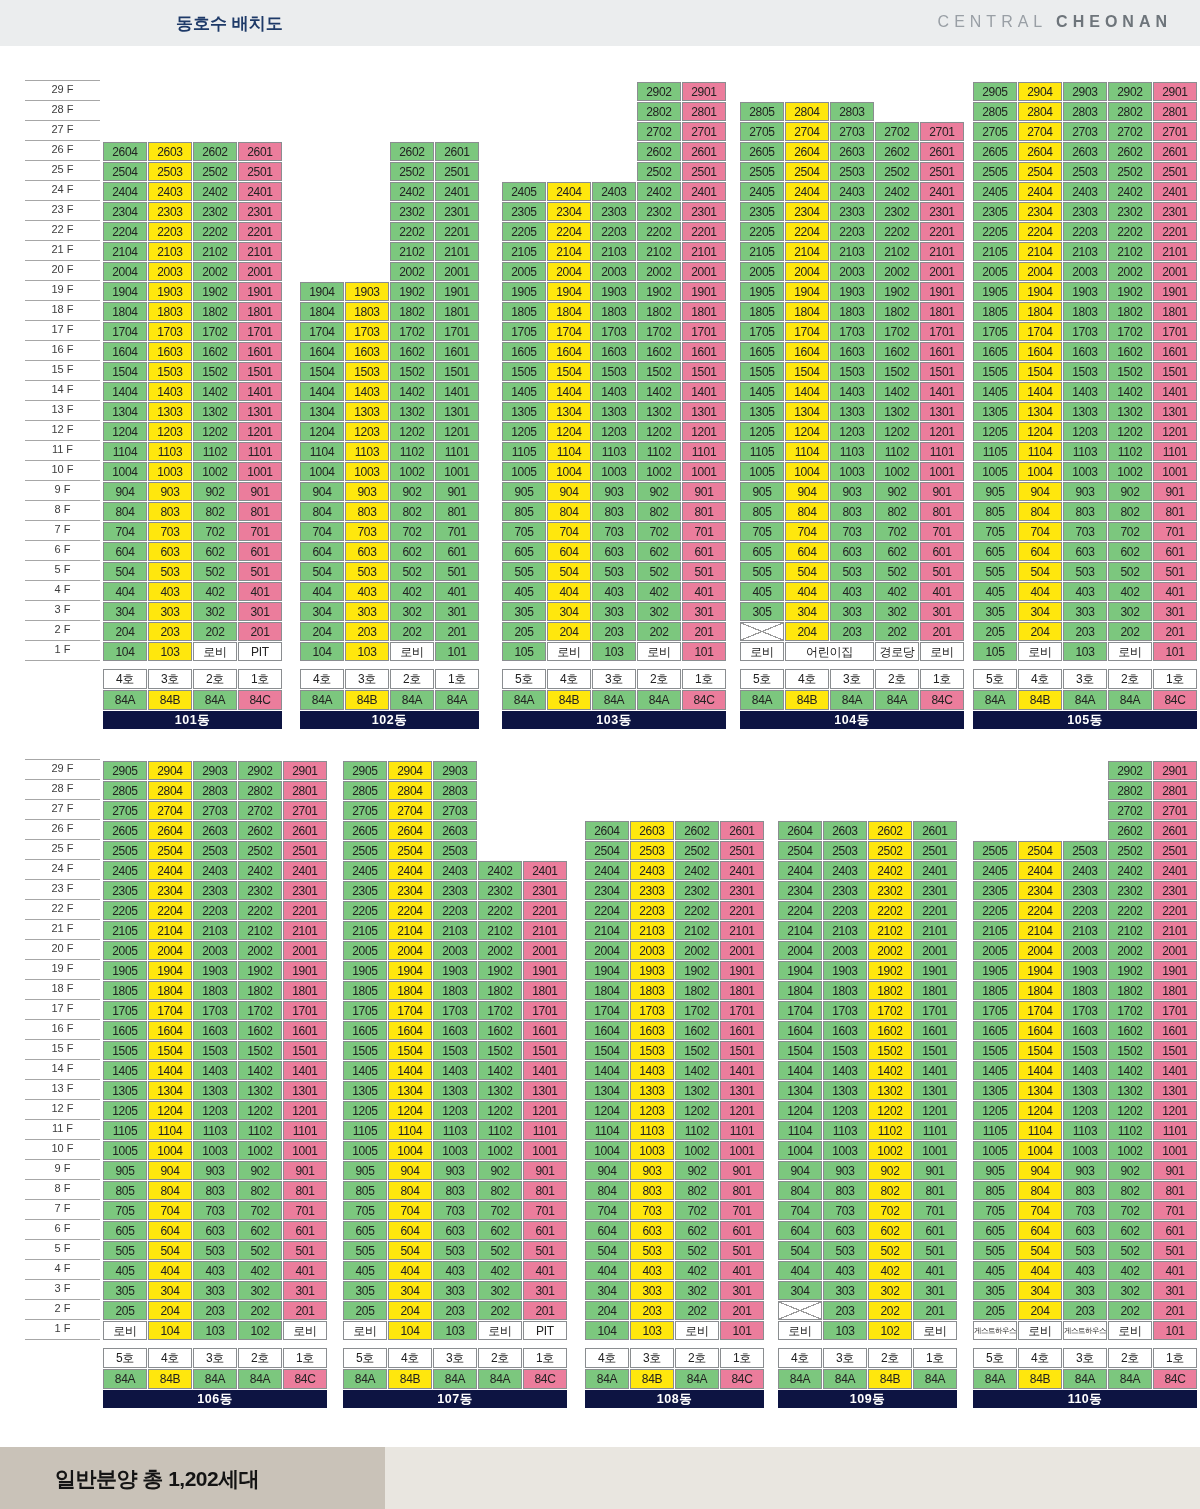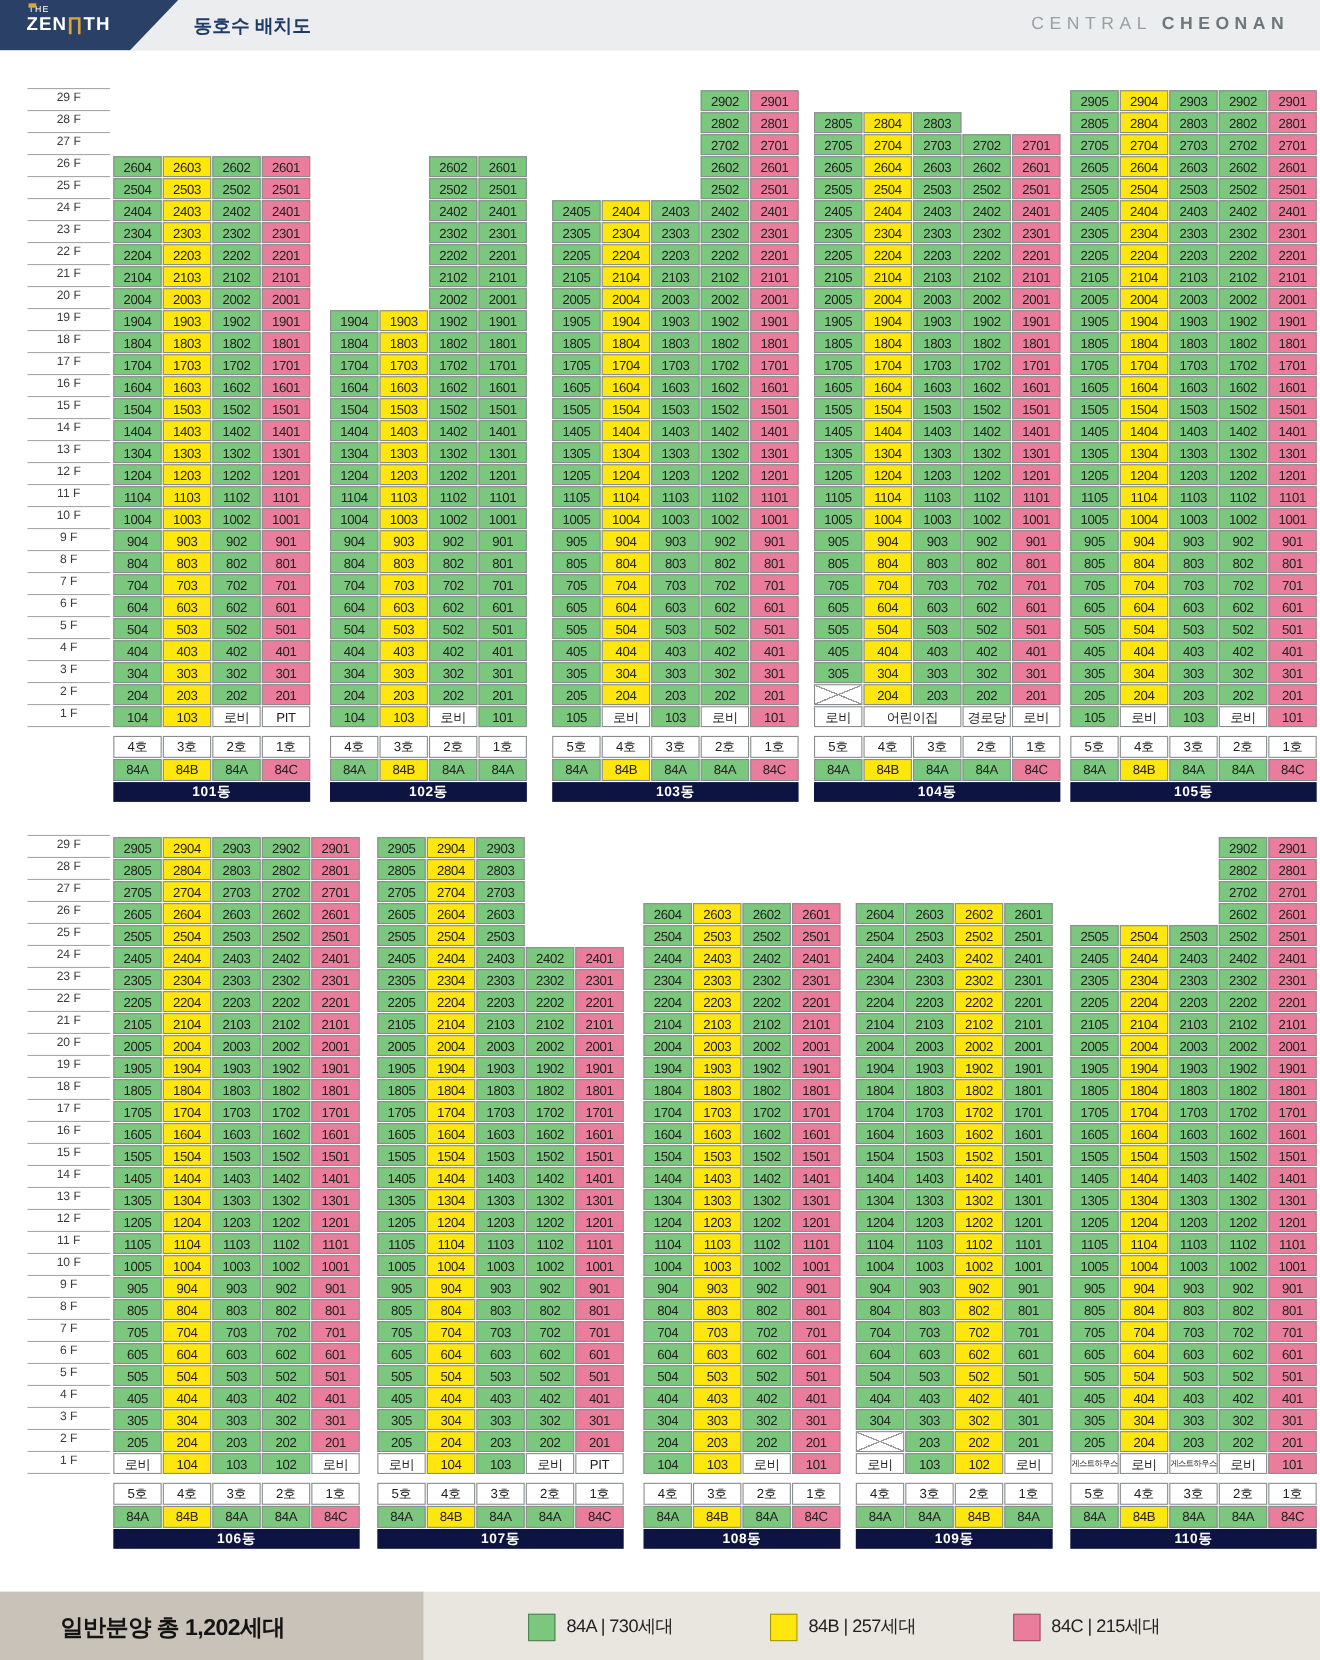--- a/index.html
+++ b/index.html
@@ -53,25 +53,20 @@
                padding-left:55px; font-size:21px; font-weight:bold; color:#141414; letter-spacing:-0.5px; }
   .legend { display:flex; gap:88px; margin-left:95px; align-items:center; }
   .legend-item { display:flex; align-items:center; gap:10px; }
   .swatch { width:25px; height:25px; border:1px solid rgba(0,0,0,0.35); }
   .legend-label { font-size:16.5px; color:#222; letter-spacing:-0.5px; }
 </style>
 </head>
 <body>
 
 <div class="header">
-  <div class="logo-wedge">
-    <span class="logo-flag"></span>
-    <span class="logo-the">THE</span>
-    <span class="logo-zenith"><span>ZEN</span><span class="logo-pillar">∏</span><span>TH</span></span>
-  </div>
   <div class="page-title">동호수 배치도</div>
   <div class="brand"><span>CENTRAL </span><b>CHEONAN</b></div>
 </div>
 
 <div class="section section-top">
     <div class="floors">
       <div class="floor-row">29 F</div>
       <div class="floor-row">28 F</div>
       <div class="floor-row">27 F</div>
       <div class="floor-row">26 F</div>
@@ -1613,27 +1608,13 @@
           <div class="cell" style="background: rgb(124, 199, 126);">84A</div>
           <div class="cell" style="background: rgb(235, 125, 156);">84C</div>
         </div>
         <div class="bar" style="background: rgb(13, 20, 66);">110동</div>
       </div>
     </div>
   </div>
 
 <div class="footer">
   <div class="total-box">일반분양 총 1,202세대</div>
-  <div class="legend">
-    <div class="legend-item">
-      <span class="swatch" style="background: rgb(124, 199, 126);"></span>
-      <span class="legend-label">84A | 730세대</span>
-    </div>
-    <div class="legend-item">
-      <span class="swatch" style="background: rgb(255, 231, 13);"></span>
-      <span class="legend-label">84B | 257세대</span>
-    </div>
-    <div class="legend-item">
-      <span class="swatch" style="background: rgb(235, 125, 156);"></span>
-      <span class="legend-label">84C | 215세대</span>
-    </div>
-  </div>
 </div>
 
 </body></html>

